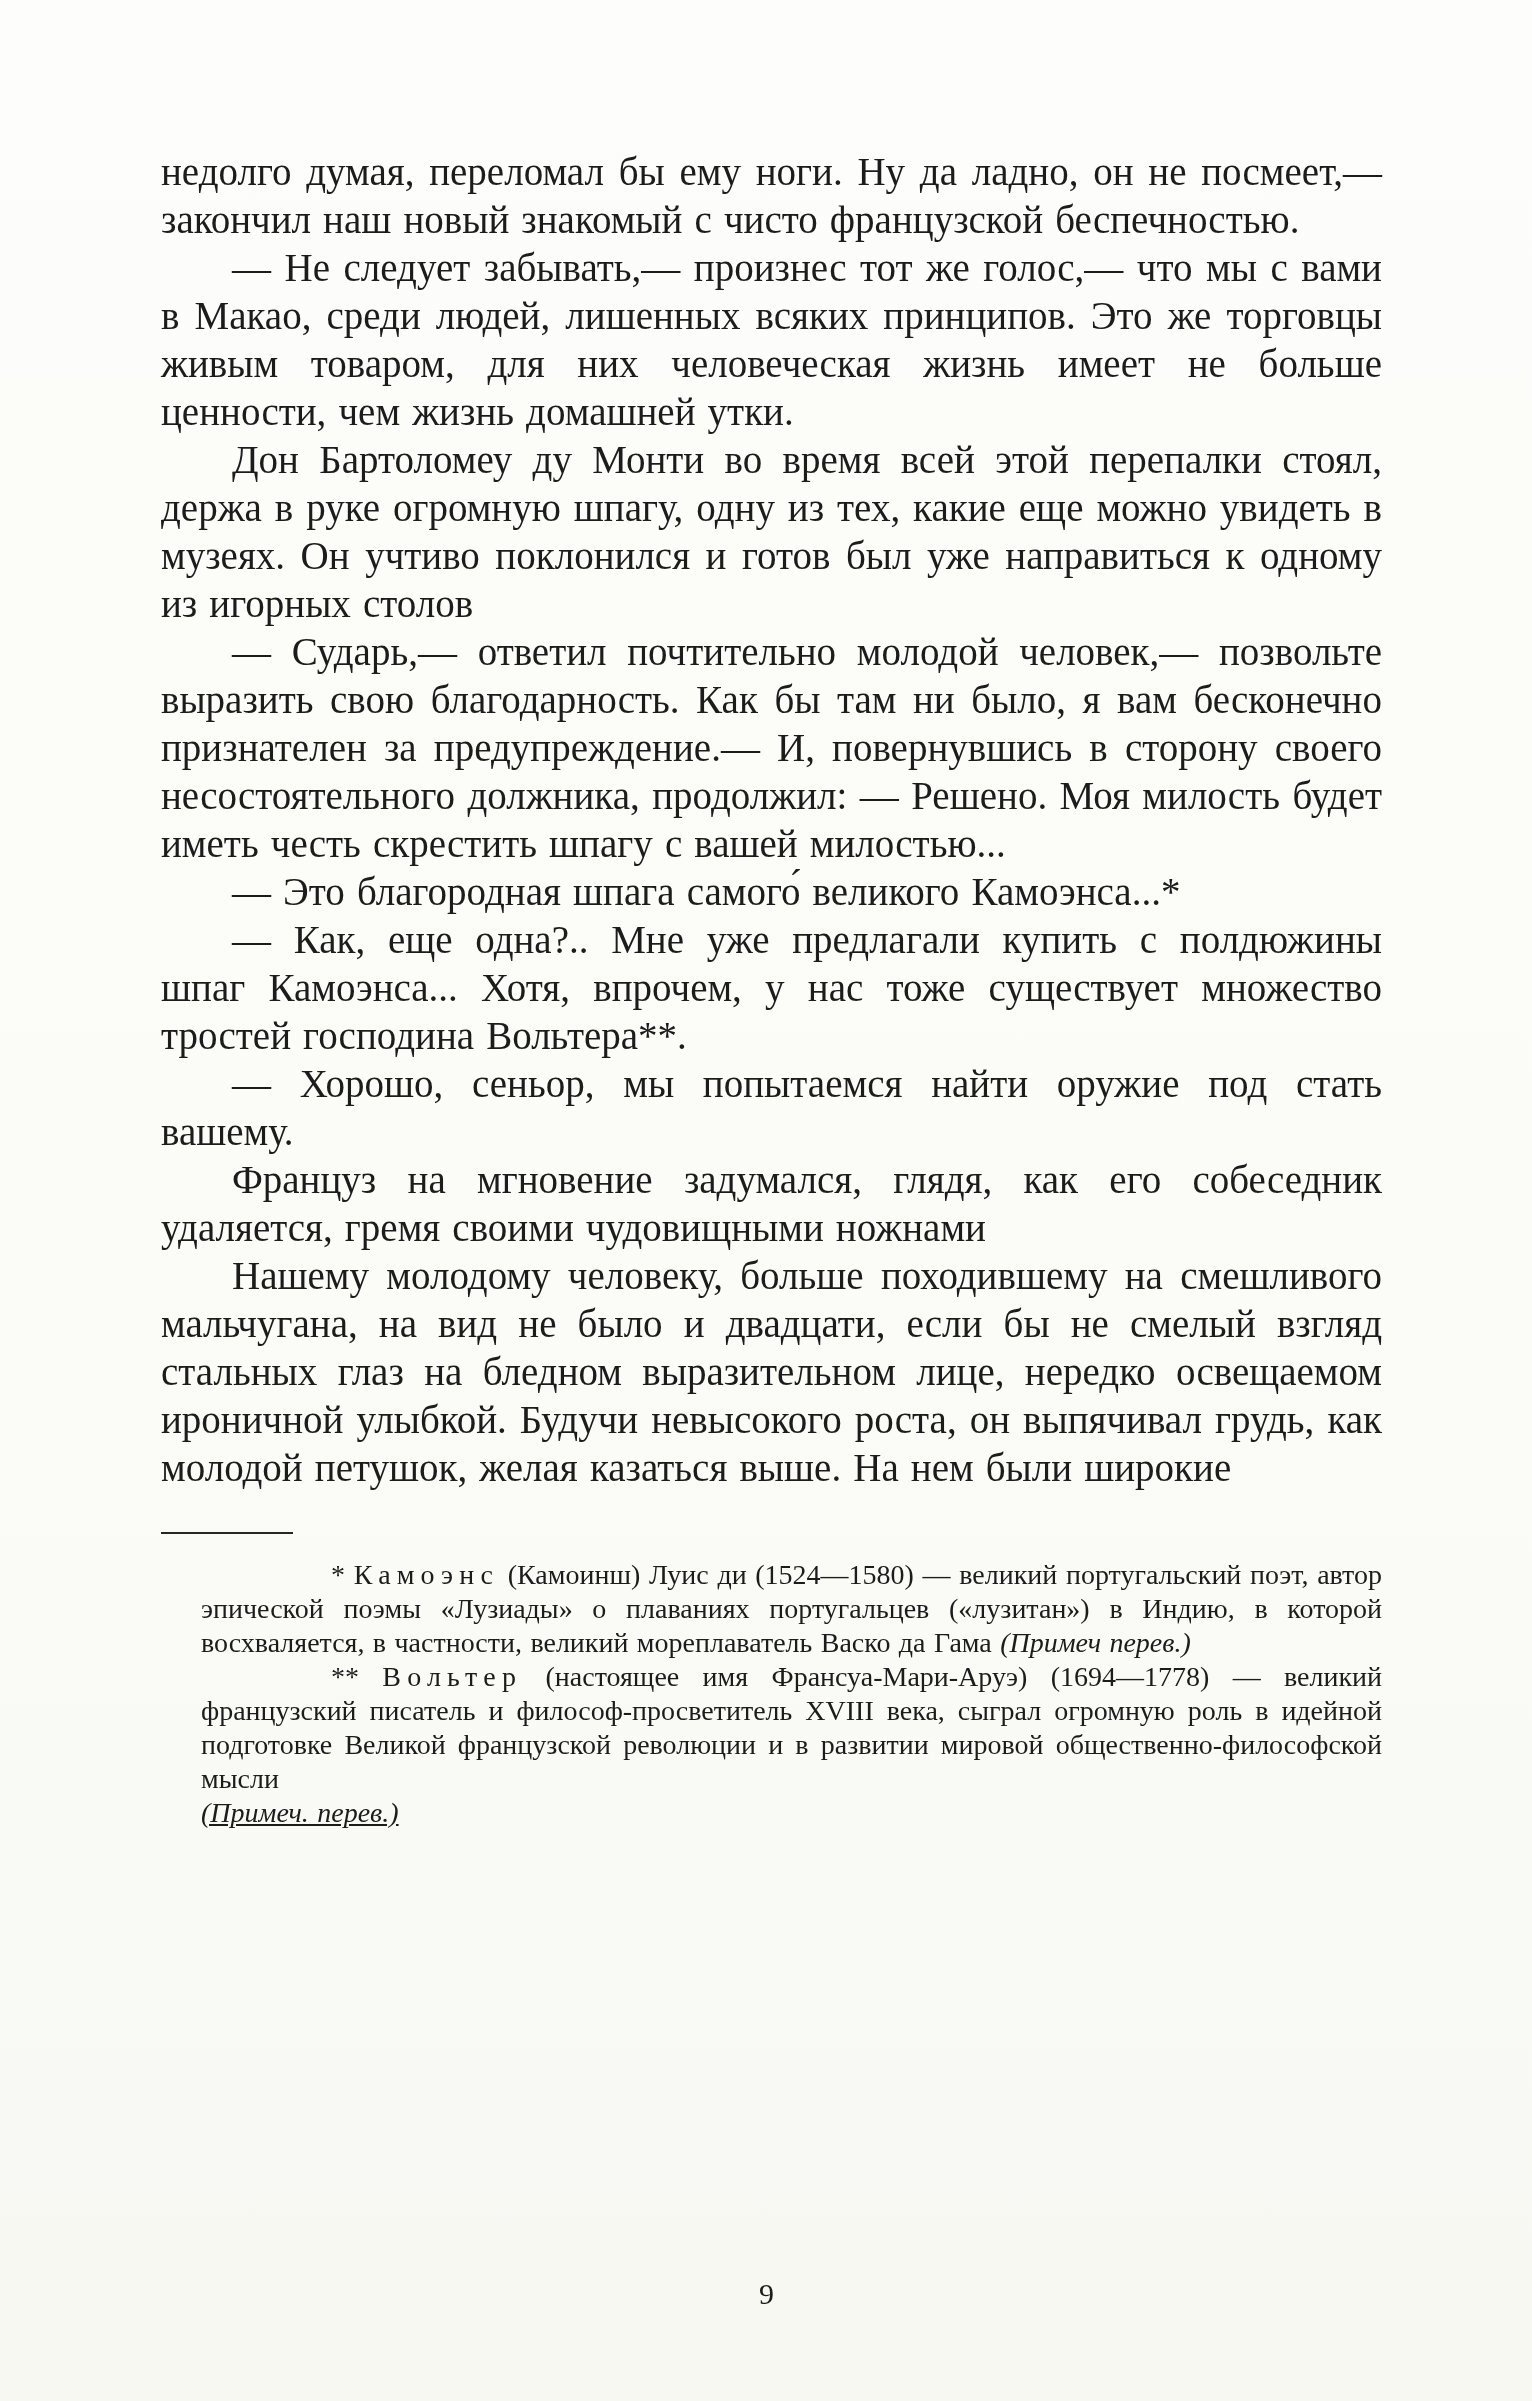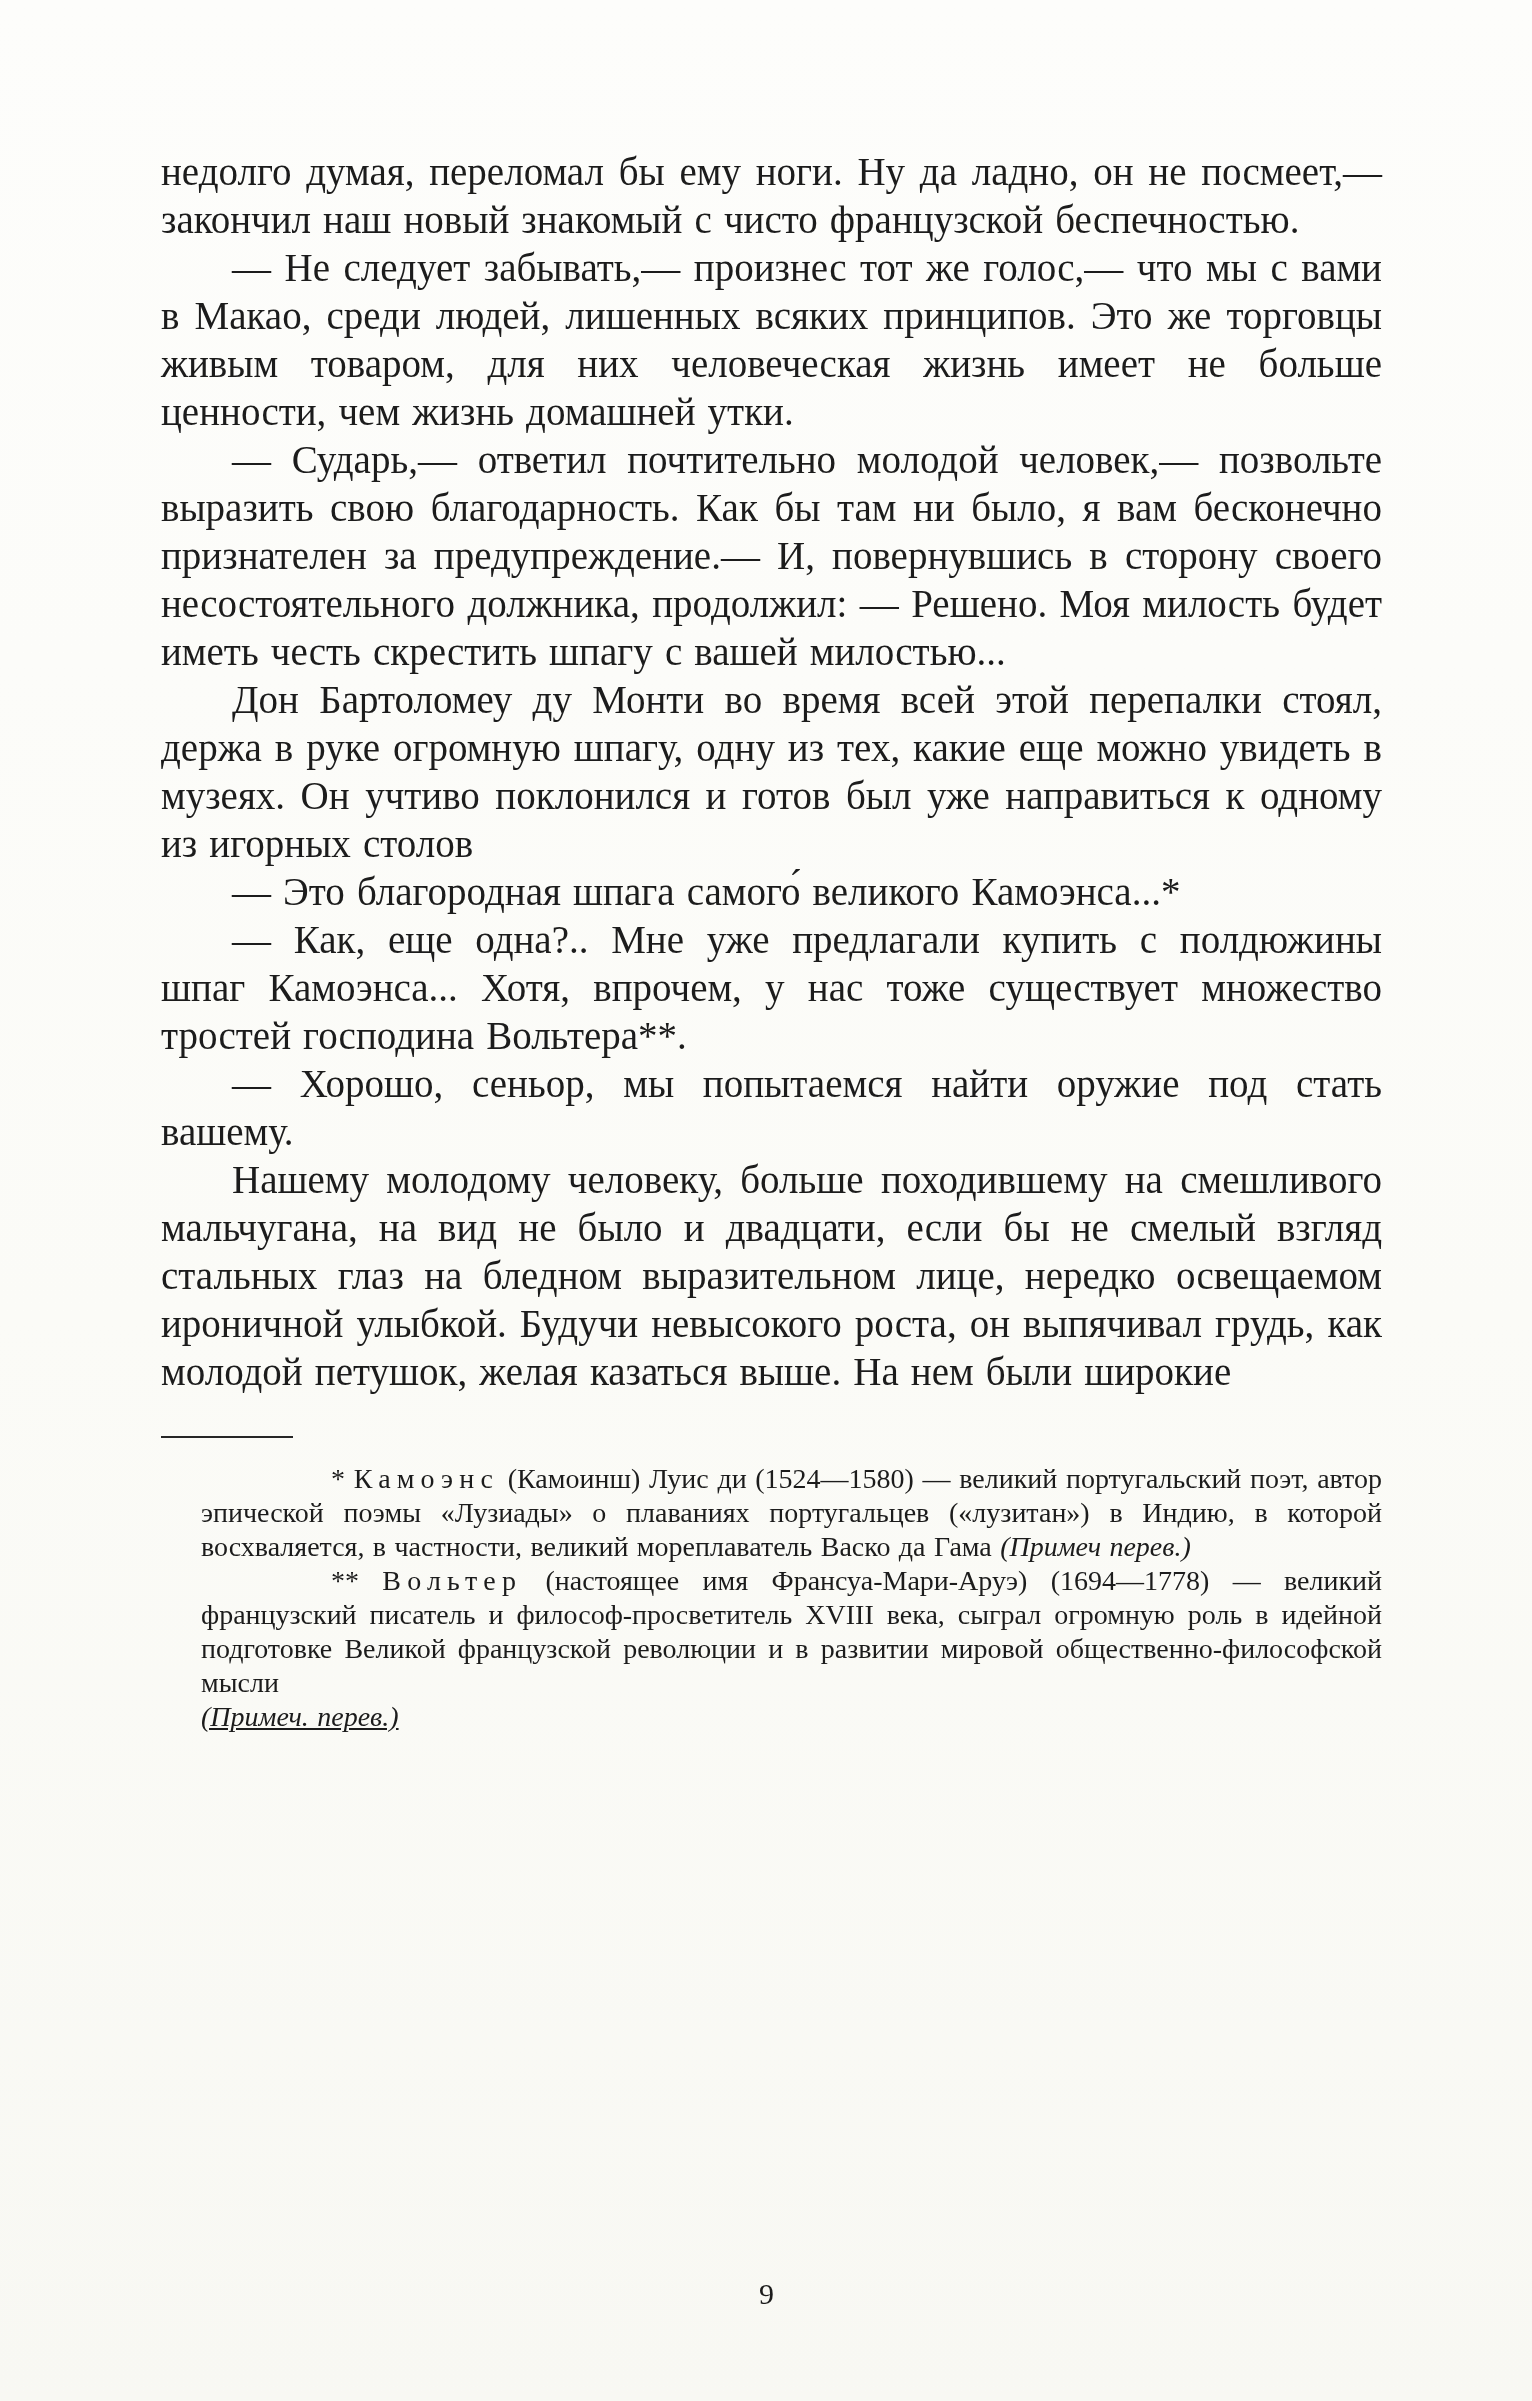--- a/index.html
+++ b/index.html
@@ -59,25 +59,26 @@
 </style>
 </head>
 <body>
 
 <div class="page">
   <div class="content">
 
     <div class="main-text">
       <p class="para">недолго думая, переломал бы ему ноги. Ну да ладно, он не посмеет,— закончил наш новый знакомый с чисто французской беспечностью.</p>
       <p class="para indent">— Не следует забывать,— произнес тот же голос,— что мы с вами в Макао, среди людей, лишенных всяких принципов. Это же торговцы живым товаром, для них человеческая жизнь имеет не больше ценности, чем жизнь домашней утки.</p>
+      <p class="para indent">Дон Бартоломеу ду Монти во время всей этой перепалки стоял, держа в руке огромную шпагу, одну из тех, какие еще можно увидеть в музеях. Он учтиво поклонился и готов был уже направиться к одному из игорных столов</p>
       <p class="para indent">— Сударь,— ответил почтительно молодой человек,— позвольте выразить свою благодарность. Как бы там ни было, я вам бесконечно признателен за предупреждение.— И, повернувшись в сторону своего несостоятельного должника, продолжил: — Решено. Моя милость будет иметь честь скрестить шпагу с вашей милостью...</p>
-      <p class="para indent">Дон Бартоломеу ду Монти во время всей этой перепалки стоял, держа в руке огромную шпагу, одну из тех, какие еще можно увидеть в музеях. Он учтиво поклонился и готов был уже направиться к одному из игорных столов</p>
       <p class="para indent">— Это благородная шпага самого́ великого Камоэнса...*</p>
       <p class="para indent">— Как, еще одна?.. Мне уже предлагали купить с полдюжины шпаг Камоэнса... Хотя, впрочем, у нас тоже существует множество тростей господина Вольтера**.</p>
       <p class="para indent">— Хорошо, сеньор, мы попытаемся найти оружие под стать вашему.</p>
+      <p class="para indent">Француз на мгновение задумался, глядя, как его собеседник удаляется, гремя своими чудовищными ножнами</p>
       <p class="para indent">Нашему молодому человеку, больше походившему на смешливого мальчугана, на вид не было и двадцати, если бы не смелый взгляд стальных глаз на бледном выразительном лице, нередко освещаемом ироничной улыбкой. Будучи невысокого роста, он выпячивал грудь, как молодой петушок, желая казаться выше. На нем были широкие</p>
     </div>
 
     <div class="fn-block">
       <div class="fn-rule"></div>
 
       <p class="footnote"><span>* </span><span class="fn-term">Камоэнс</span><span> (Камоинш) Луис ди (1524—1580) — великий португальский поэт, автор эпической поэмы «Лузиады» о плаваниях португальцев («лузитан») в Индию, в которой восхваляется, в частности, великий мореплаватель Васко да Гама </span><span class="fn-attr">(Примеч перев.)</span></p>
 
       <p class="footnote"><span>** </span><span class="fn-term">Вольтер</span><span> (настоящее имя Франсуа-Мари-Аруэ) (1694—1778) — великий французский писатель и философ-просветитель XVIII века, сыграл огромную роль в идейной подготовке Великой французской революции и в развитии мировой общественно-философской мысли </span><span class="fn-attr fn-attr-block">(Примеч. перев.)</span></p>
     </div>

